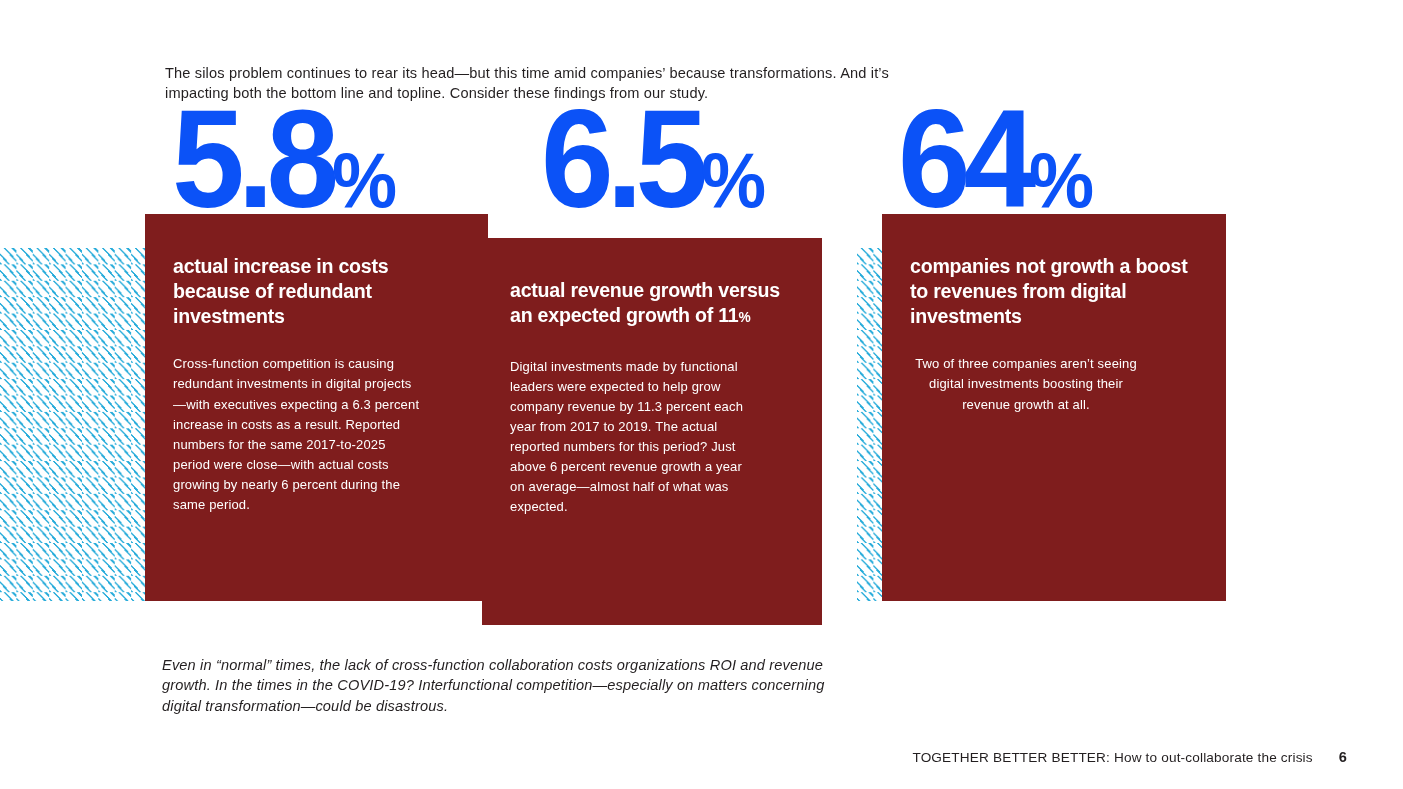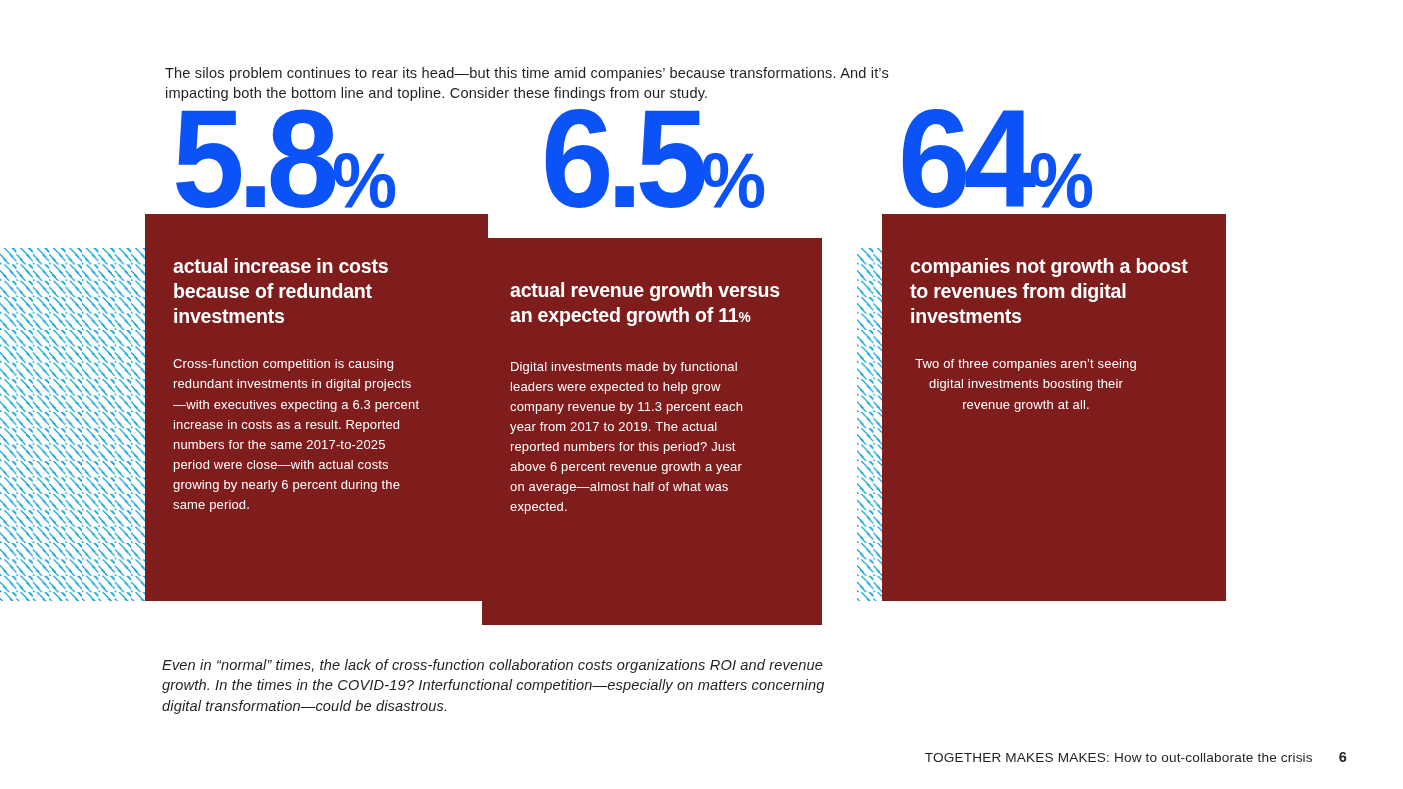--- a/index.html
+++ b/index.html
@@ -176,15 +176,15 @@
 </div>
 
 <div class="card" id="card-2">
   <h2 class="card-heading">companies not growth a boost to revenues from digital investments</h2>
   <p class="card-body">Two of three companies aren’t seeing digital investments boosting their revenue growth at all.</p>
 </div>
 
 <p id="closing-paragraph">Even in “normal” times, the lack of cross-function collaboration costs organizations ROI and revenue growth. In the times in the COVID-19? Interfunctional competition—especially on matters concerning digital transformation—could be disastrous.</p>
 
 <div id="footer">
-  <span id="footer-title">TOGETHER MAKES MAKES: How to out-collaborate the crisis</span>
+  <span id="footer-title">TOGETHER BETTER BETTER: How to out-collaborate the crisis</span>
   <span id="footer-page-number">6</span>
 </div>
 
 </body></html>

